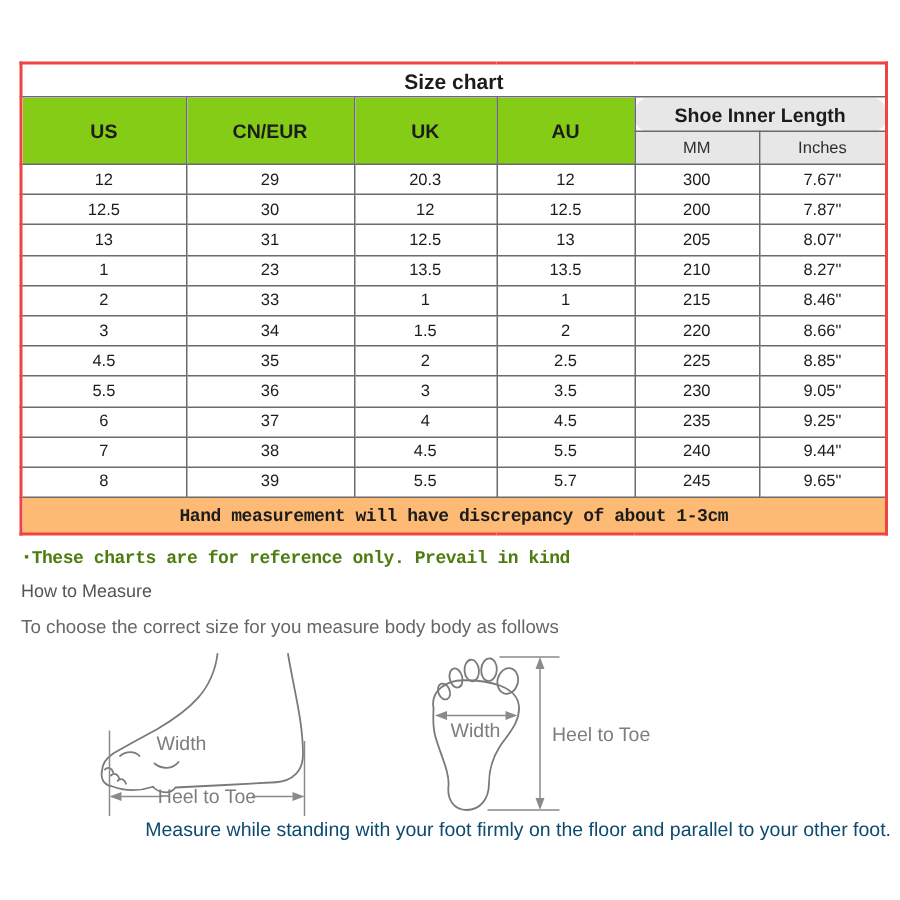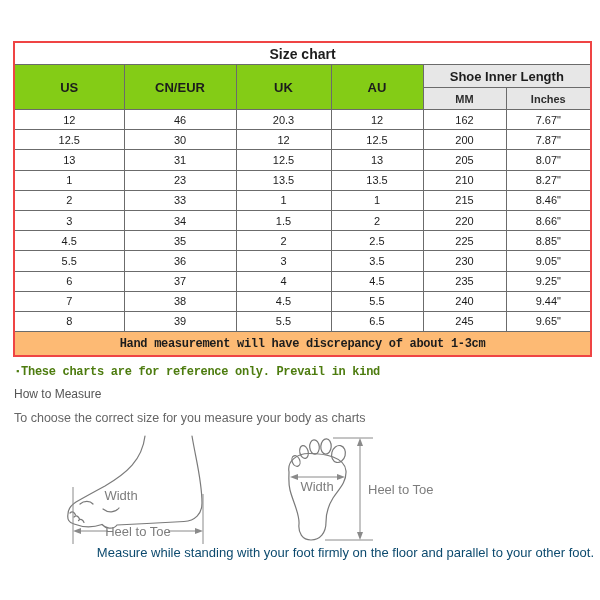--- a/index.html
+++ b/index.html
@@ -12,22 +12,22 @@
     position:absolute;left:13px;top:41px;width:577px;
     border-collapse:collapse;table-layout:fixed;
     border:2px solid #ef4444;
   }
   table.size-chart th, table.size-chart td{
     border:1px solid #6b6b6b;text-align:center;vertical-align:middle;
     padding:0;color:#1c1c1c;overflow:hidden;white-space:nowrap;
   }
   tr.title-row th{height:21px;font-size:14px;font-weight:bold;background:#ffffff;}
   th.col-h{background:#84cc16;font-size:13px;font-weight:bold;}
-  th.sil-h{background:#e7e7e7;font-size:13px;font-weight:bold;height:22px;}
-  tr.sub-row th{background:#e7e7e7;font-size:11px;font-weight:bold;color:#2e2e2e;height:21px;}
+  th.sil-h{background:#e7e7e7;font-size:13px;font-weight:bold;height:22px;border-radius:10px;}
+  tr.sub-row th{background:#e7e7e7;font-size:11px;font-weight:normal;color:#2e2e2e;height:21px;}
   tbody.data-body td{height:19.2px;font-size:11px;background:#ffffff;}
   tfoot td{
     height:23px;font-size:12px;font-weight:bold;
     font-family:"Liberation Mono","DejaVu Sans Mono",monospace;
     letter-spacing:-0.3px;color:#111;background:#fdba74;
   }
   
   .ref-note{
     position:absolute;left:15px;top:365px;
     font-family:"Liberation Mono","DejaVu Sans Mono",monospace;
@@ -75,24 +75,24 @@
       <th class="sil-h" colspan="2">Shoe Inner Length</th>
     </tr>
     <tr class="sub-row">
       <th>MM</th>
       <th>Inches</th>
     </tr>
   </thead>
   <tbody class="data-body">
       <tr>
         <td>12</td>
-        <td>46</td>
+        <td>29</td>
         <td>20.3</td>
         <td>12</td>
-        <td>162</td>
+        <td>300</td>
         <td>7.67"</td>
       </tr>
       <tr>
         <td>12.5</td>
         <td>30</td>
         <td>12</td>
         <td>12.5</td>
         <td>200</td>
         <td>7.87"</td>
       </tr>
@@ -157,36 +157,36 @@
         <td>38</td>
         <td>4.5</td>
         <td>5.5</td>
         <td>240</td>
         <td>9.44"</td>
       </tr>
       <tr>
         <td>8</td>
         <td>39</td>
         <td>5.5</td>
-        <td>6.5</td>
+        <td>5.7</td>
         <td>245</td>
         <td>9.65"</td>
       </tr>
     </tbody>
   <tfoot>
     <tr>
       <td colspan="6">Hand measurement will have discrepancy of about 1-3cm</td>
     </tr>
   </tfoot>
 </table>
 
 <div class="ref-note"><span class="bullet">▪</span><span>These charts are for reference only. Prevail in kind</span></div>
 
 <div class="htm-title">How to Measure</div>
-<div class="htm-sub">To choose the correct size for you measure your body as charts</div>
+<div class="htm-sub">To choose the correct size for you measure body body as follows</div>
 
 <svg id="side-foot" class="diagram" width="165" height="130" viewBox="0 0 165 130">
 
   <path class="ln" d="M90,4 C87,28 72,41 50,54 C37,61 28,66 21,70 C15,74 13,78 13,82 C12,87 14,91 19,92 C28,95.5 38,95.5 47,92.5"></path>
   <path class="ln" d="M47,92.5 C50,96 58,98.5 62,93 C82,92 112,90.5 129,89.5 C140,88.8 147,82 147,71 C147,49 141,28 137,4"></path>
   <path class="ln" d="M15,81 C17,79 19.5,80 20.5,83"></path>
   <path class="ln" d="M19,85 C21,83 23.5,84 24.5,87"></path>
   <path class="ln" d="M23.5,88.5 C25.5,86.5 28,87.5 29,90.5"></path>
   <path class="ln" d="M25,72 C29,68.5 35,68.5 38,72"></path>
   <path class="ln" d="M48,77 C53,81 60,81 64,76"></path>

